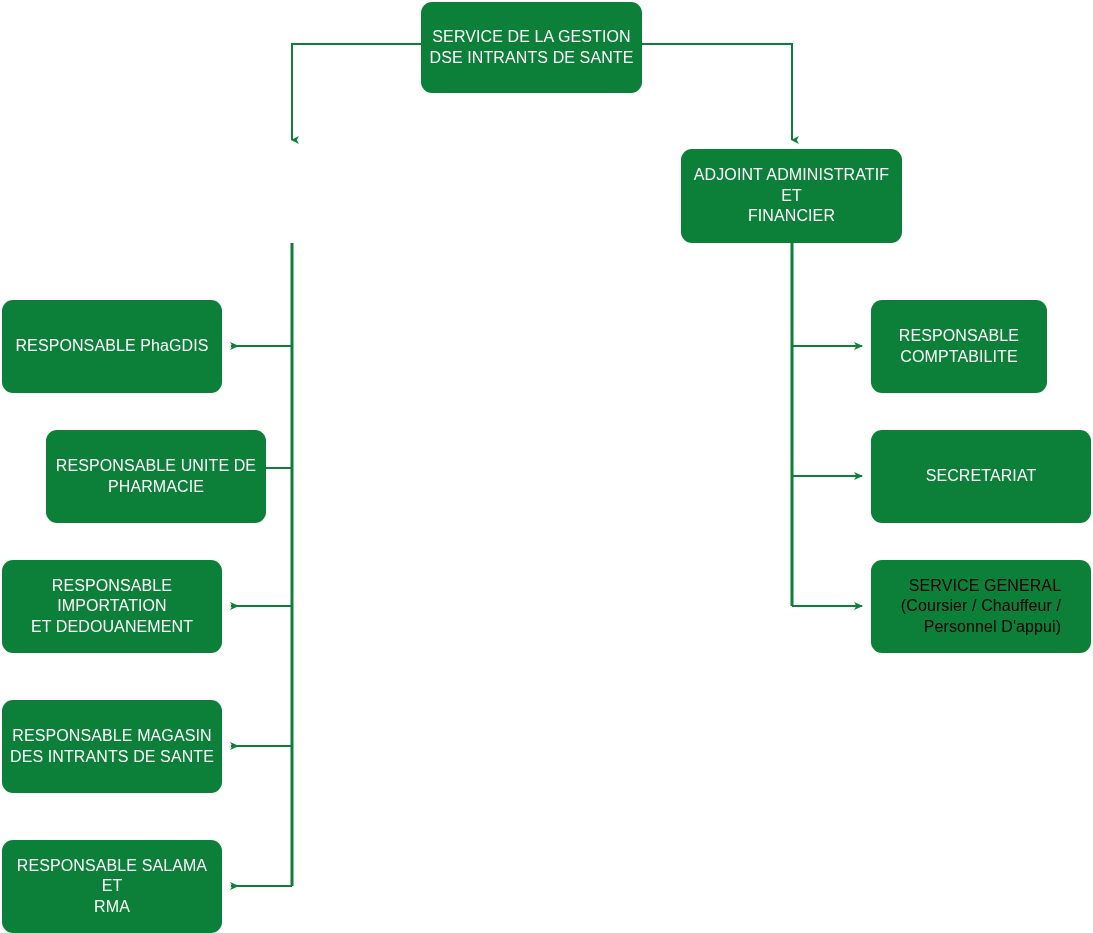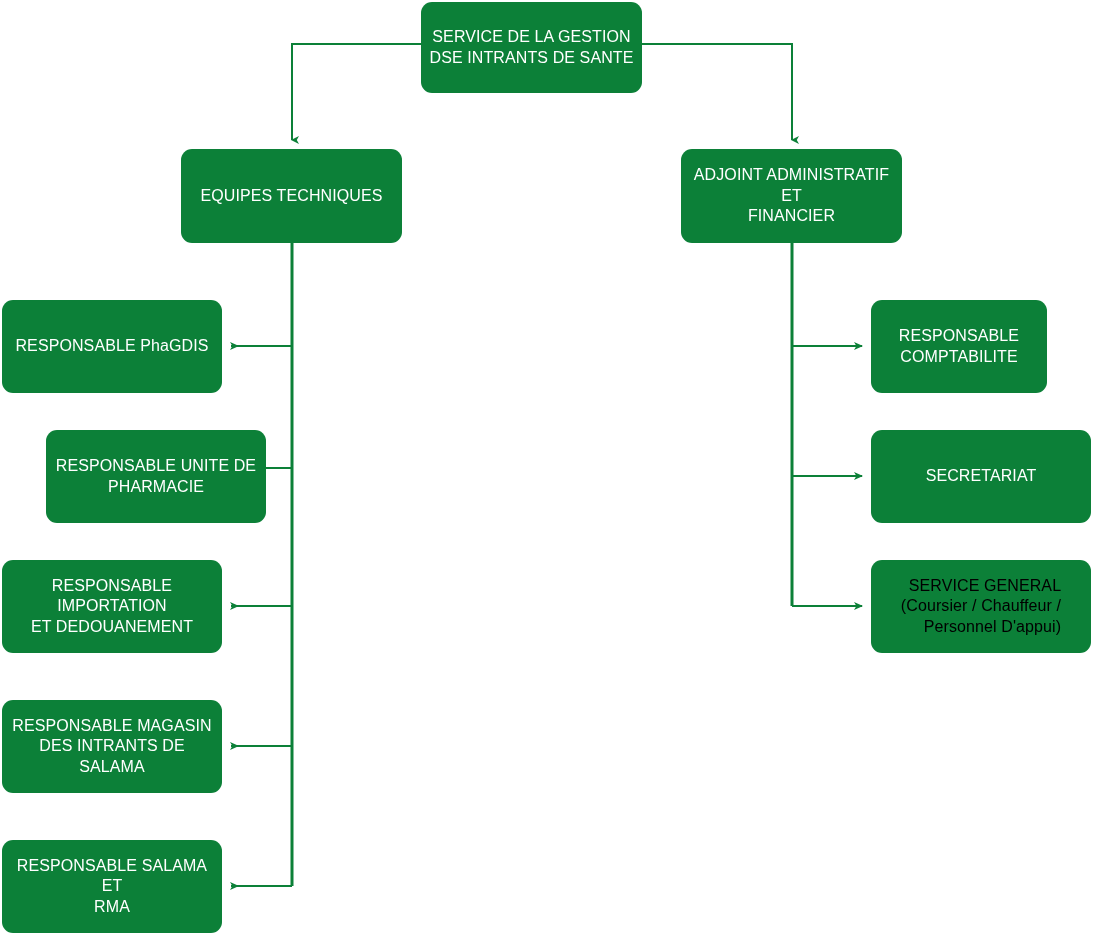--- a/index.html
+++ b/index.html
@@ -80,43 +80,40 @@
     <path d="M792,346 L862,346" stroke="#0c8038" stroke-width="2" fill="none" marker-end="url(#arrow-right)"></path>
     <path d="M792,476 L862,476" stroke="#0c8038" stroke-width="2" fill="none" marker-end="url(#arrow-right)"></path>
     <path d="M792,606 L862,606" stroke="#0c8038" stroke-width="2" fill="none" marker-end="url(#arrow-right)"></path>
   </svg>
 
   <div class="node" style="left: 421px; top: 2px; width: 221px; height: 91px; background: rgb(12, 128, 56); color: rgb(255, 255, 255);">
     <span class="node-label">SERVICE DE LA GESTION
 DSE INTRANTS DE SANTE</span>
   </div>
 
-  <div class="node" style="left: 181px; top: 149px; width: 221px; height: 94px; background: rgb(12, 128, 56); color: rgb(255, 255, 255);">
-    <span class="node-label">EQUIPES TECHNIQUES</span>
-  </div>
 
   <div class="node" style="left: 2px; top: 300px; width: 220px; height: 93px; background: rgb(12, 128, 56); color: rgb(255, 255, 255);">
     <span class="node-label">RESPONSABLE PhaGDIS</span>
   </div>
 
   <div class="node" style="left: 681px; top: 149px; width: 221px; height: 94px; background: rgb(12, 128, 56); color: rgb(255, 255, 255);">
     <span class="node-label">ADJOINT ADMINISTRATIF ET
 FINANCIER</span>
   </div>
   <div class="node" style="left: 2px; top: 430px; width: 220px; height: 93px; background: rgb(12, 128, 56); color: rgb(255, 255, 255); margin-left: 44px;">
     <span class="node-label">RESPONSABLE UNITE DE
 PHARMACIE</span>
   </div>
   <div class="node" style="left: 2px; top: 560px; width: 220px; height: 93px; background: rgb(12, 128, 56); color: rgb(255, 255, 255);">
     <span class="node-label">RESPONSABLE IMPORTATION
 ET DEDOUANEMENT</span>
   </div>
   <div class="node" style="left: 2px; top: 700px; width: 220px; height: 93px; background: rgb(12, 128, 56); color: rgb(255, 255, 255);">
     <span class="node-label">RESPONSABLE MAGASIN
-DES INTRANTS DE SALAMA</span>
+DES INTRANTS DE SANTE</span>
   </div>
   <div class="node" style="left: 2px; top: 840px; width: 220px; height: 93px; background: rgb(12, 128, 56); color: rgb(255, 255, 255);">
     <span class="node-label">RESPONSABLE SALAMA ET
 RMA</span>
   </div>
 
   <div class="node" style="left: 871px; top: 300px; width: 176px; height: 93px; background: rgb(12, 128, 56); color: rgb(255, 255, 255);">
     <span class="node-label">RESPONSABLE
 COMPTABILITE</span>
   </div>

